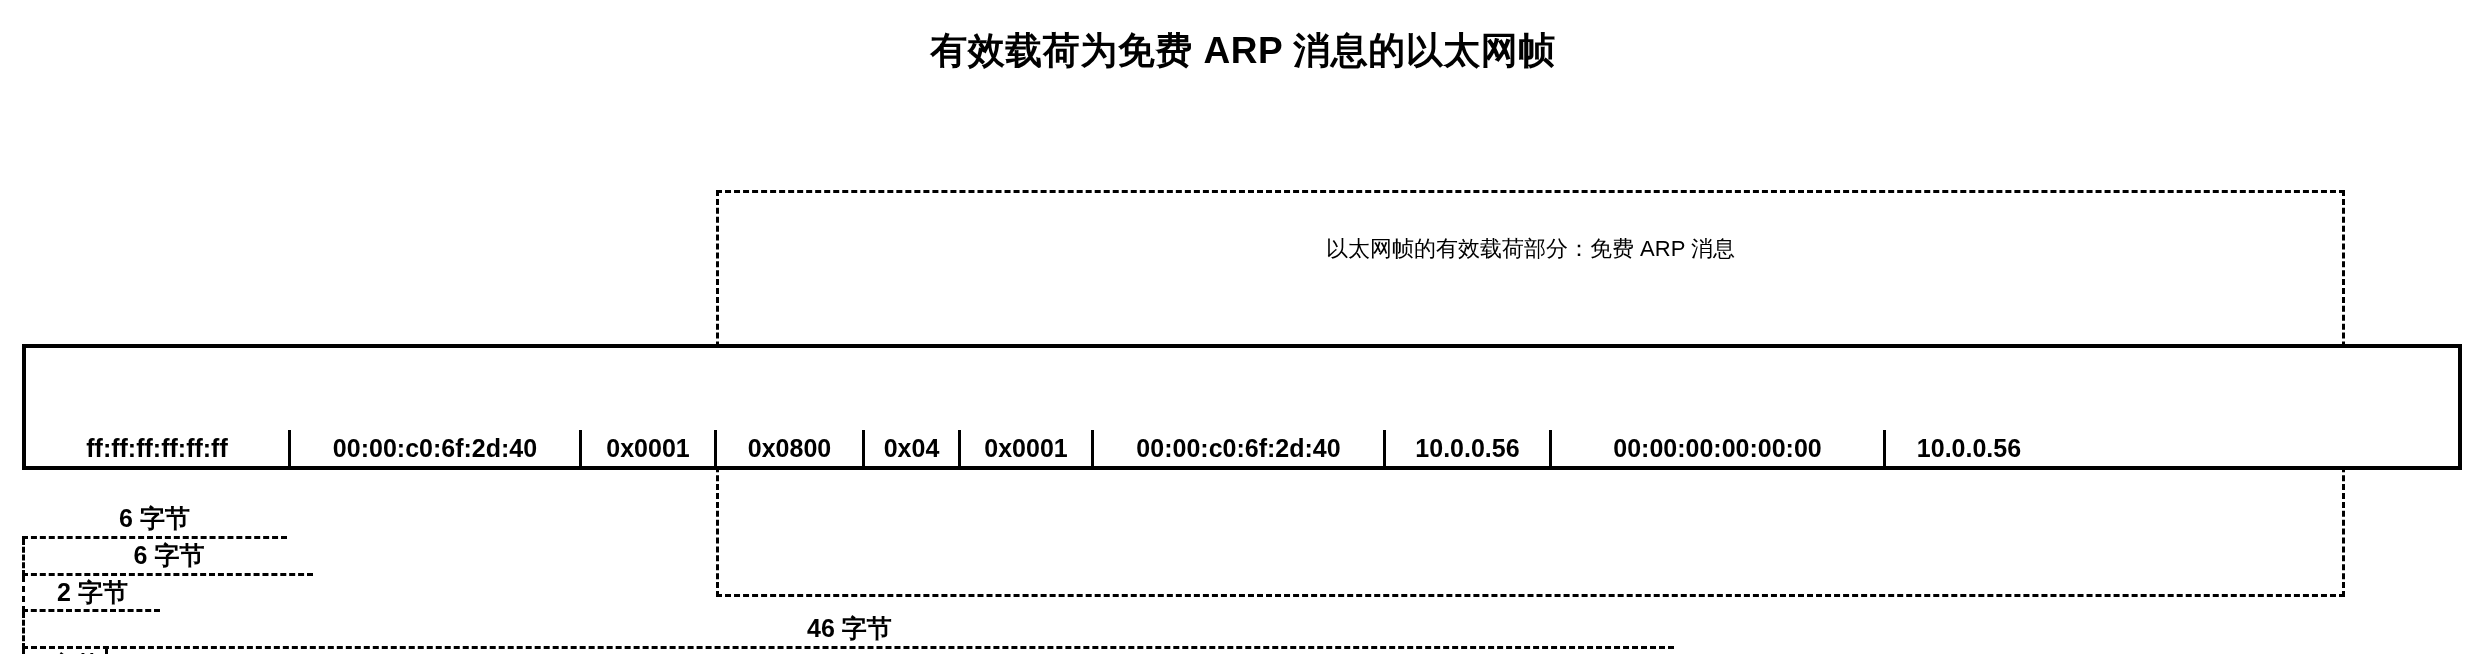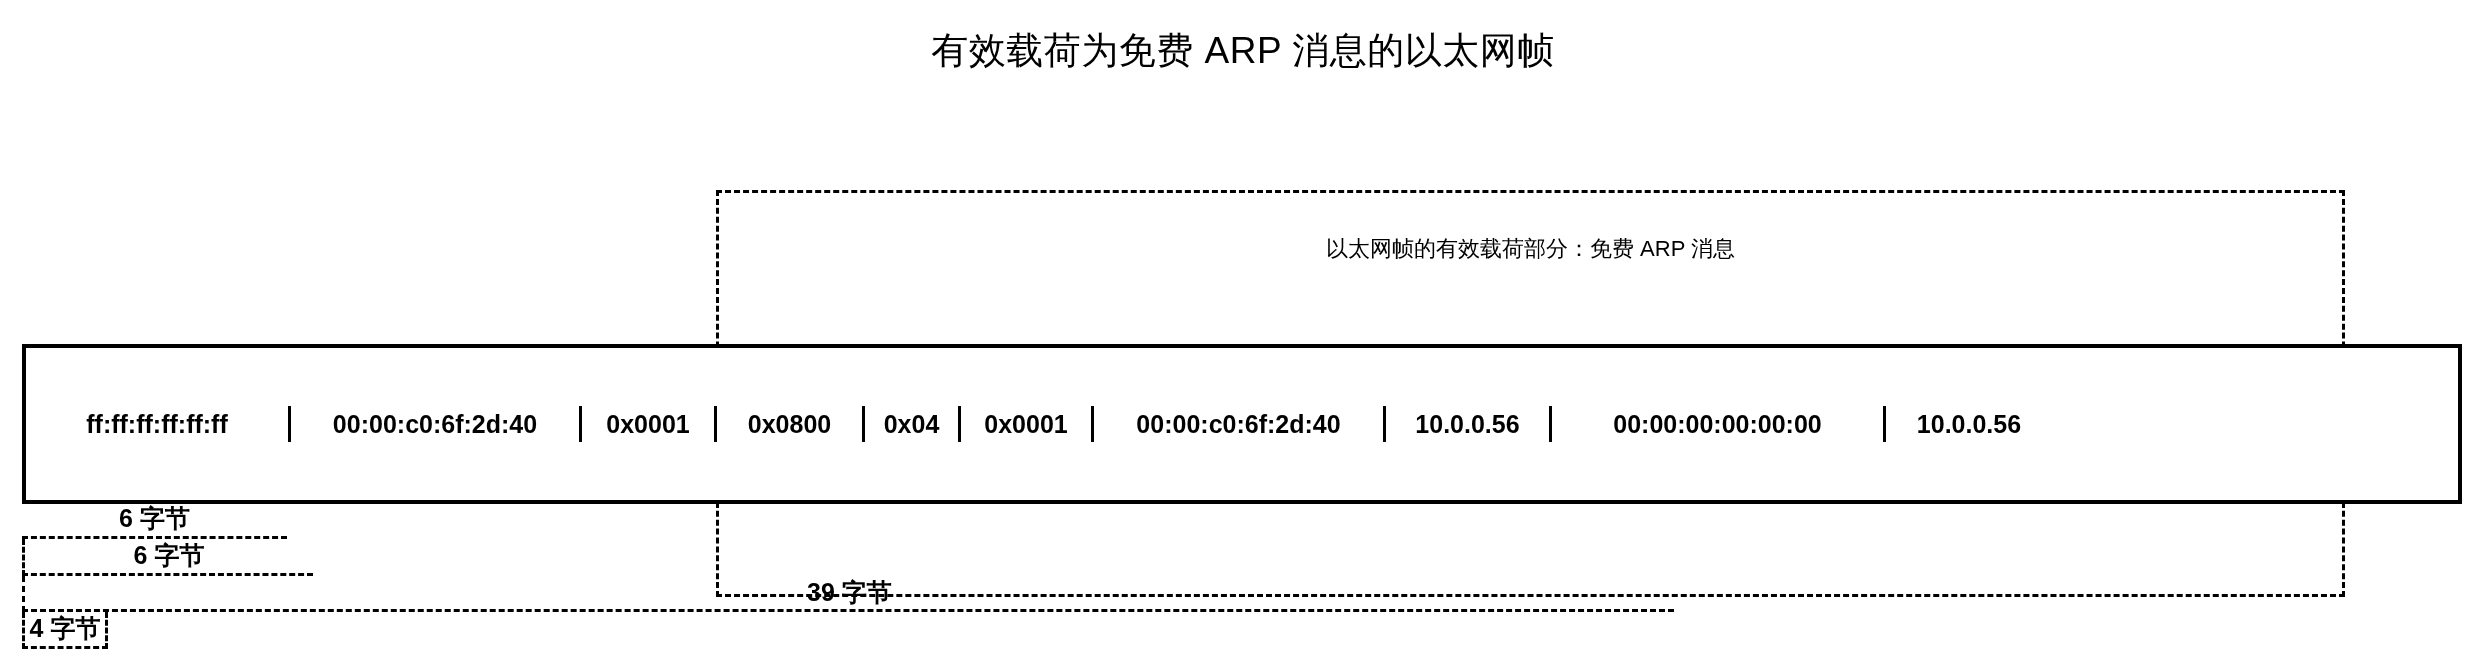--- a/index.html
+++ b/index.html
@@ -17,21 +17,21 @@
   }
 
   
   #title {
     position: absolute;
     left: 0;
     top: 26px;
     width: 2486px;
     text-align: center;
     font-size: 37px;
-    font-weight: normal;
+    font-weight: bold;
     letter-spacing: 0.5px;
     white-space: nowrap;
   }
 
   
   #payload-box {
     position: absolute;
     left: 716px;
     top: 190px;
     width: 1629px;
@@ -51,26 +51,26 @@
     font-size: 22px;
     white-space: nowrap;
   }
 
   
   #frame-row {
     position: absolute;
     left: 22px;
     top: 344px;
     width: 2440px;
-    height: 160px;
+    height: 126px;
     box-sizing: border-box;
     border: 4px solid #000000;
     background: #ffffff;
     display: flex;
-    align-items: center;
+    align-items: flex-end;
   }
   .cell {
     box-sizing: border-box;
     border-right: 3px solid #000000;
     display: flex;
     align-items: center;
     justify-content: center;
     text-align: center;
     font-size: 25px;
     font-weight: bold;
@@ -128,15 +128,16 @@
   <div class="cell" style="width:133px">0x0001</div>
   <div class="cell" style="width:292px">00:00:c0:6f:2d:40</div>
   <div class="cell" style="width:166px">10.0.0.56</div>
   <div class="cell" style="width:334px">00:00:00:00:00:00</div>
   <div class="cell" style="width:166px">10.0.0.56</div>
 </div>
 
 <div id="size-row">
   <div class="size-cell noleft" style="width:265px">6 字节</div>
   <div class="size-cell" style="width:291px">6 字节</div>
-  <div class="size-cell" style="width:1652px">39 字节</div>
+  <div class="size-cell" style="width:138px">2 字节</div>
+  <div class="size-cell" style="width:1652px">46 字节</div>
   <div class="size-cell last wrap" style="width:94px">4 字节</div>
 </div>
 
 </body></html>

